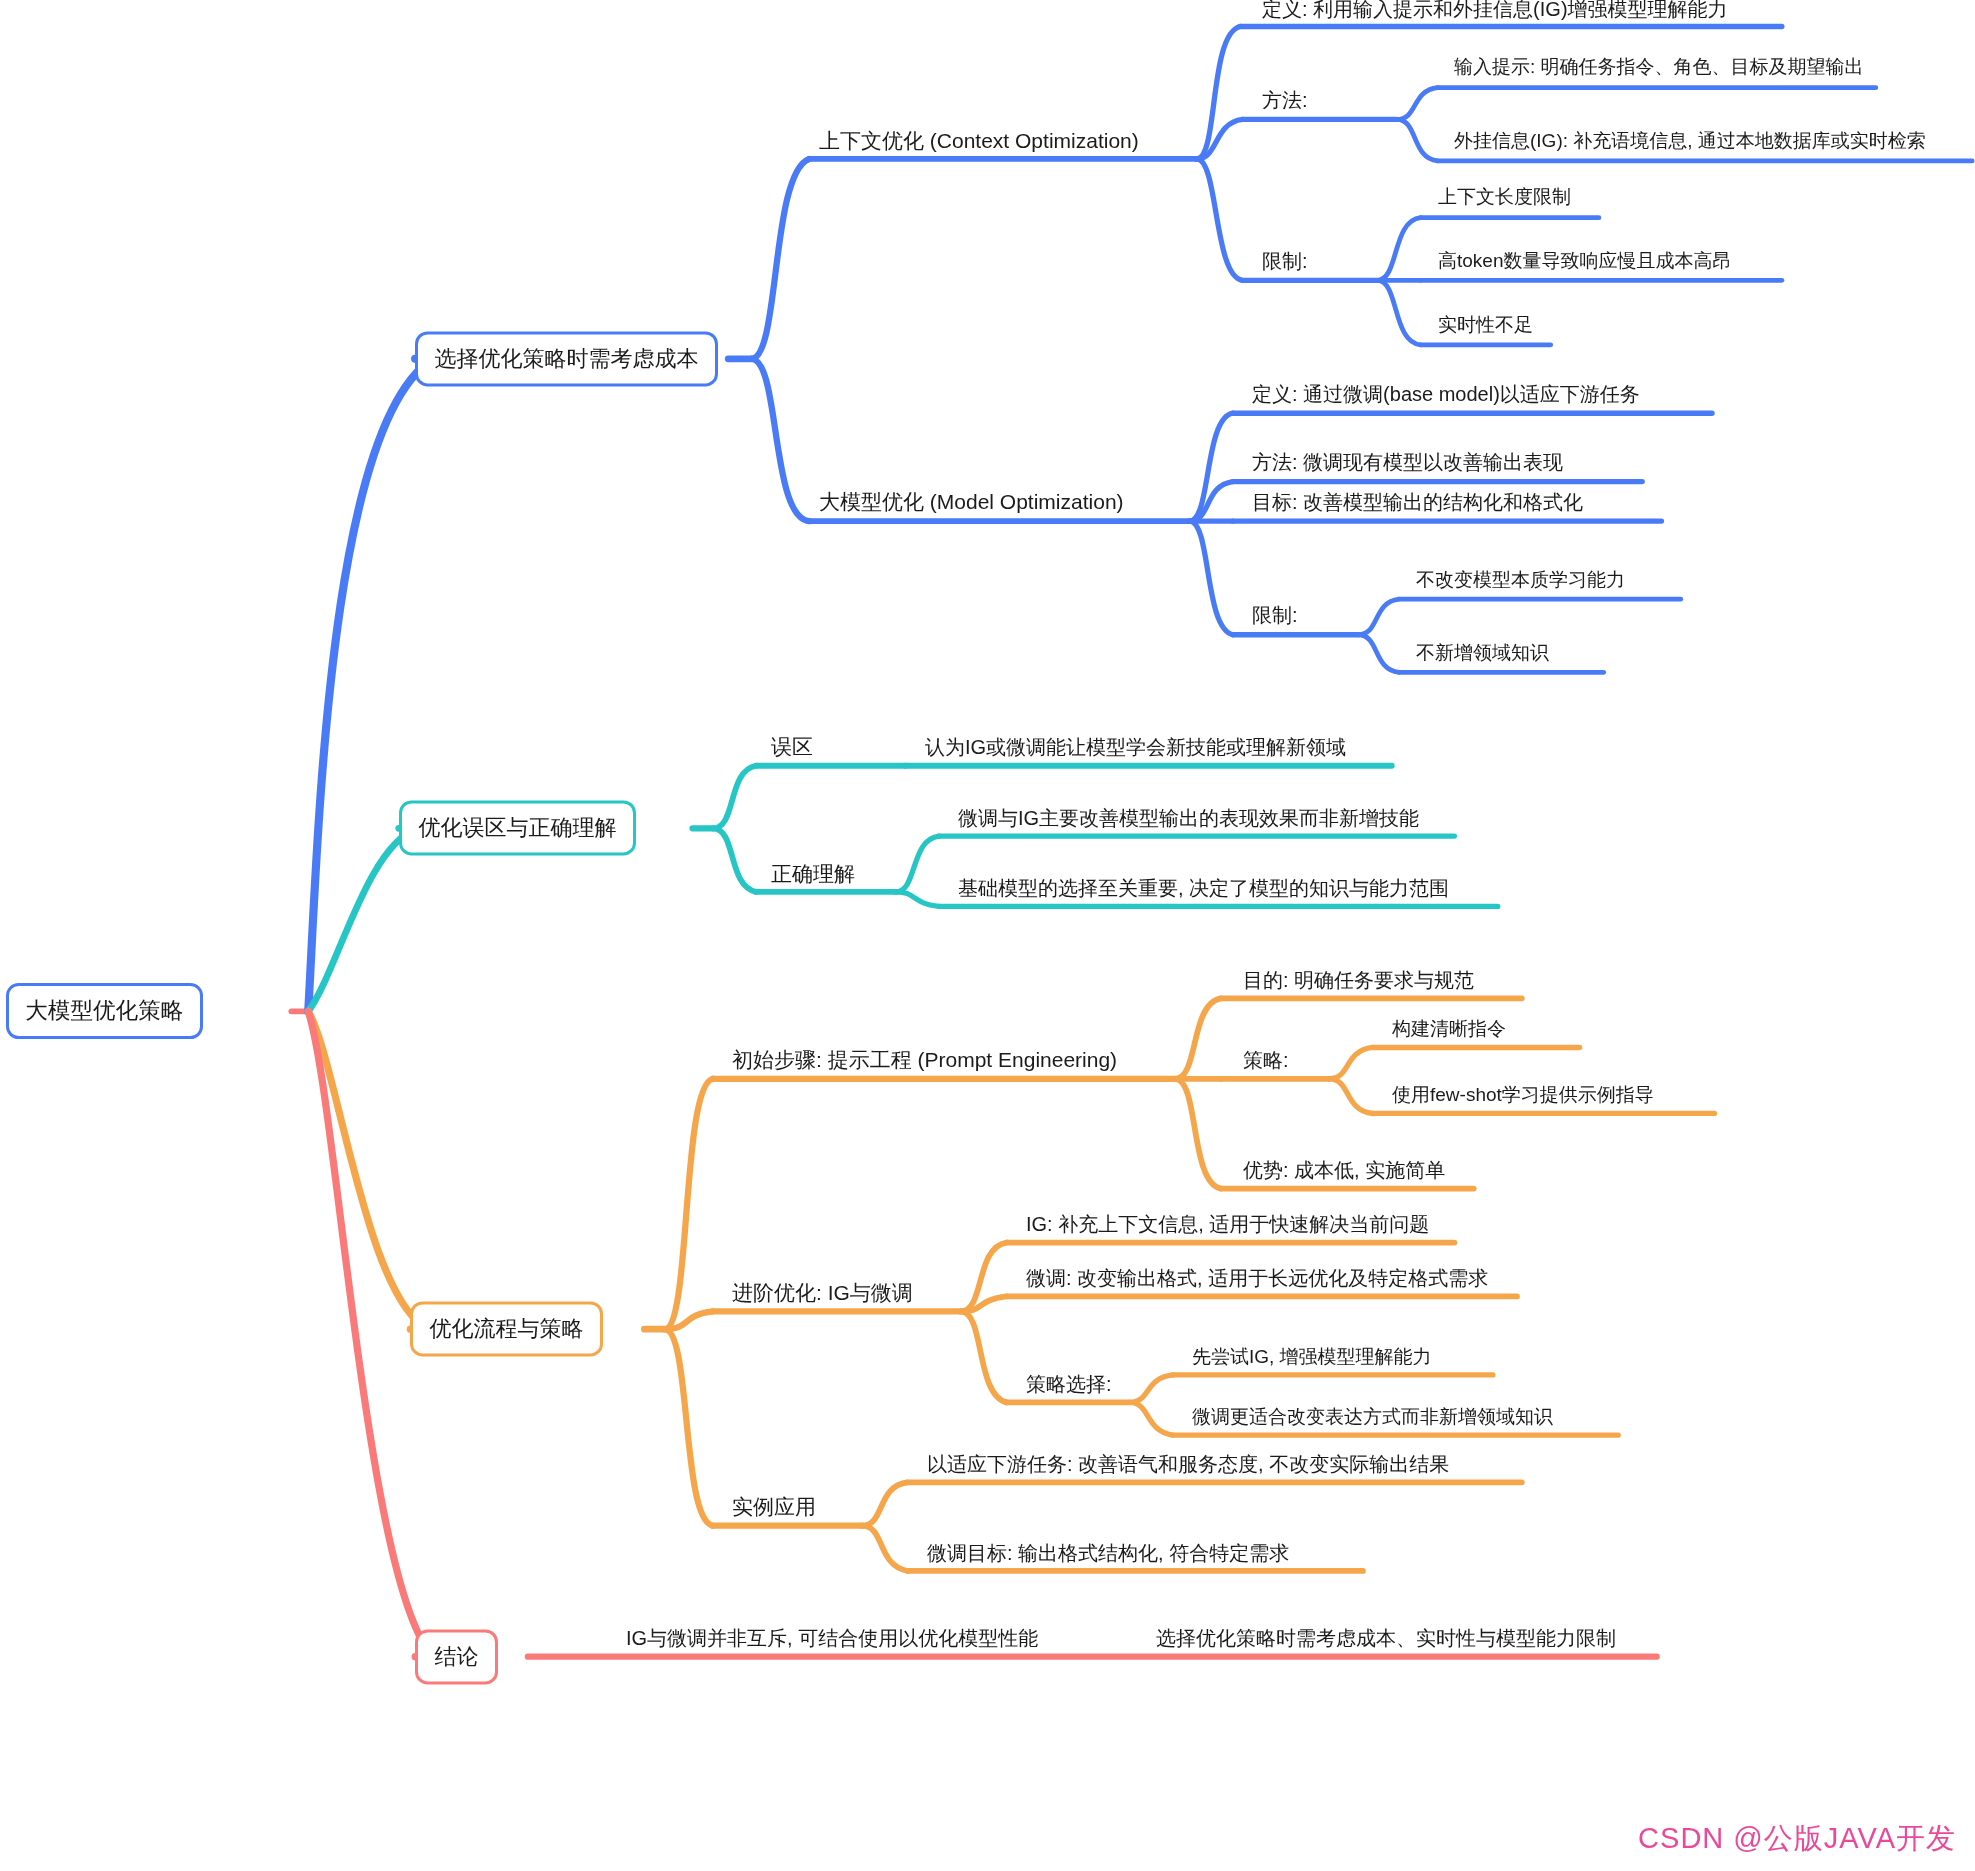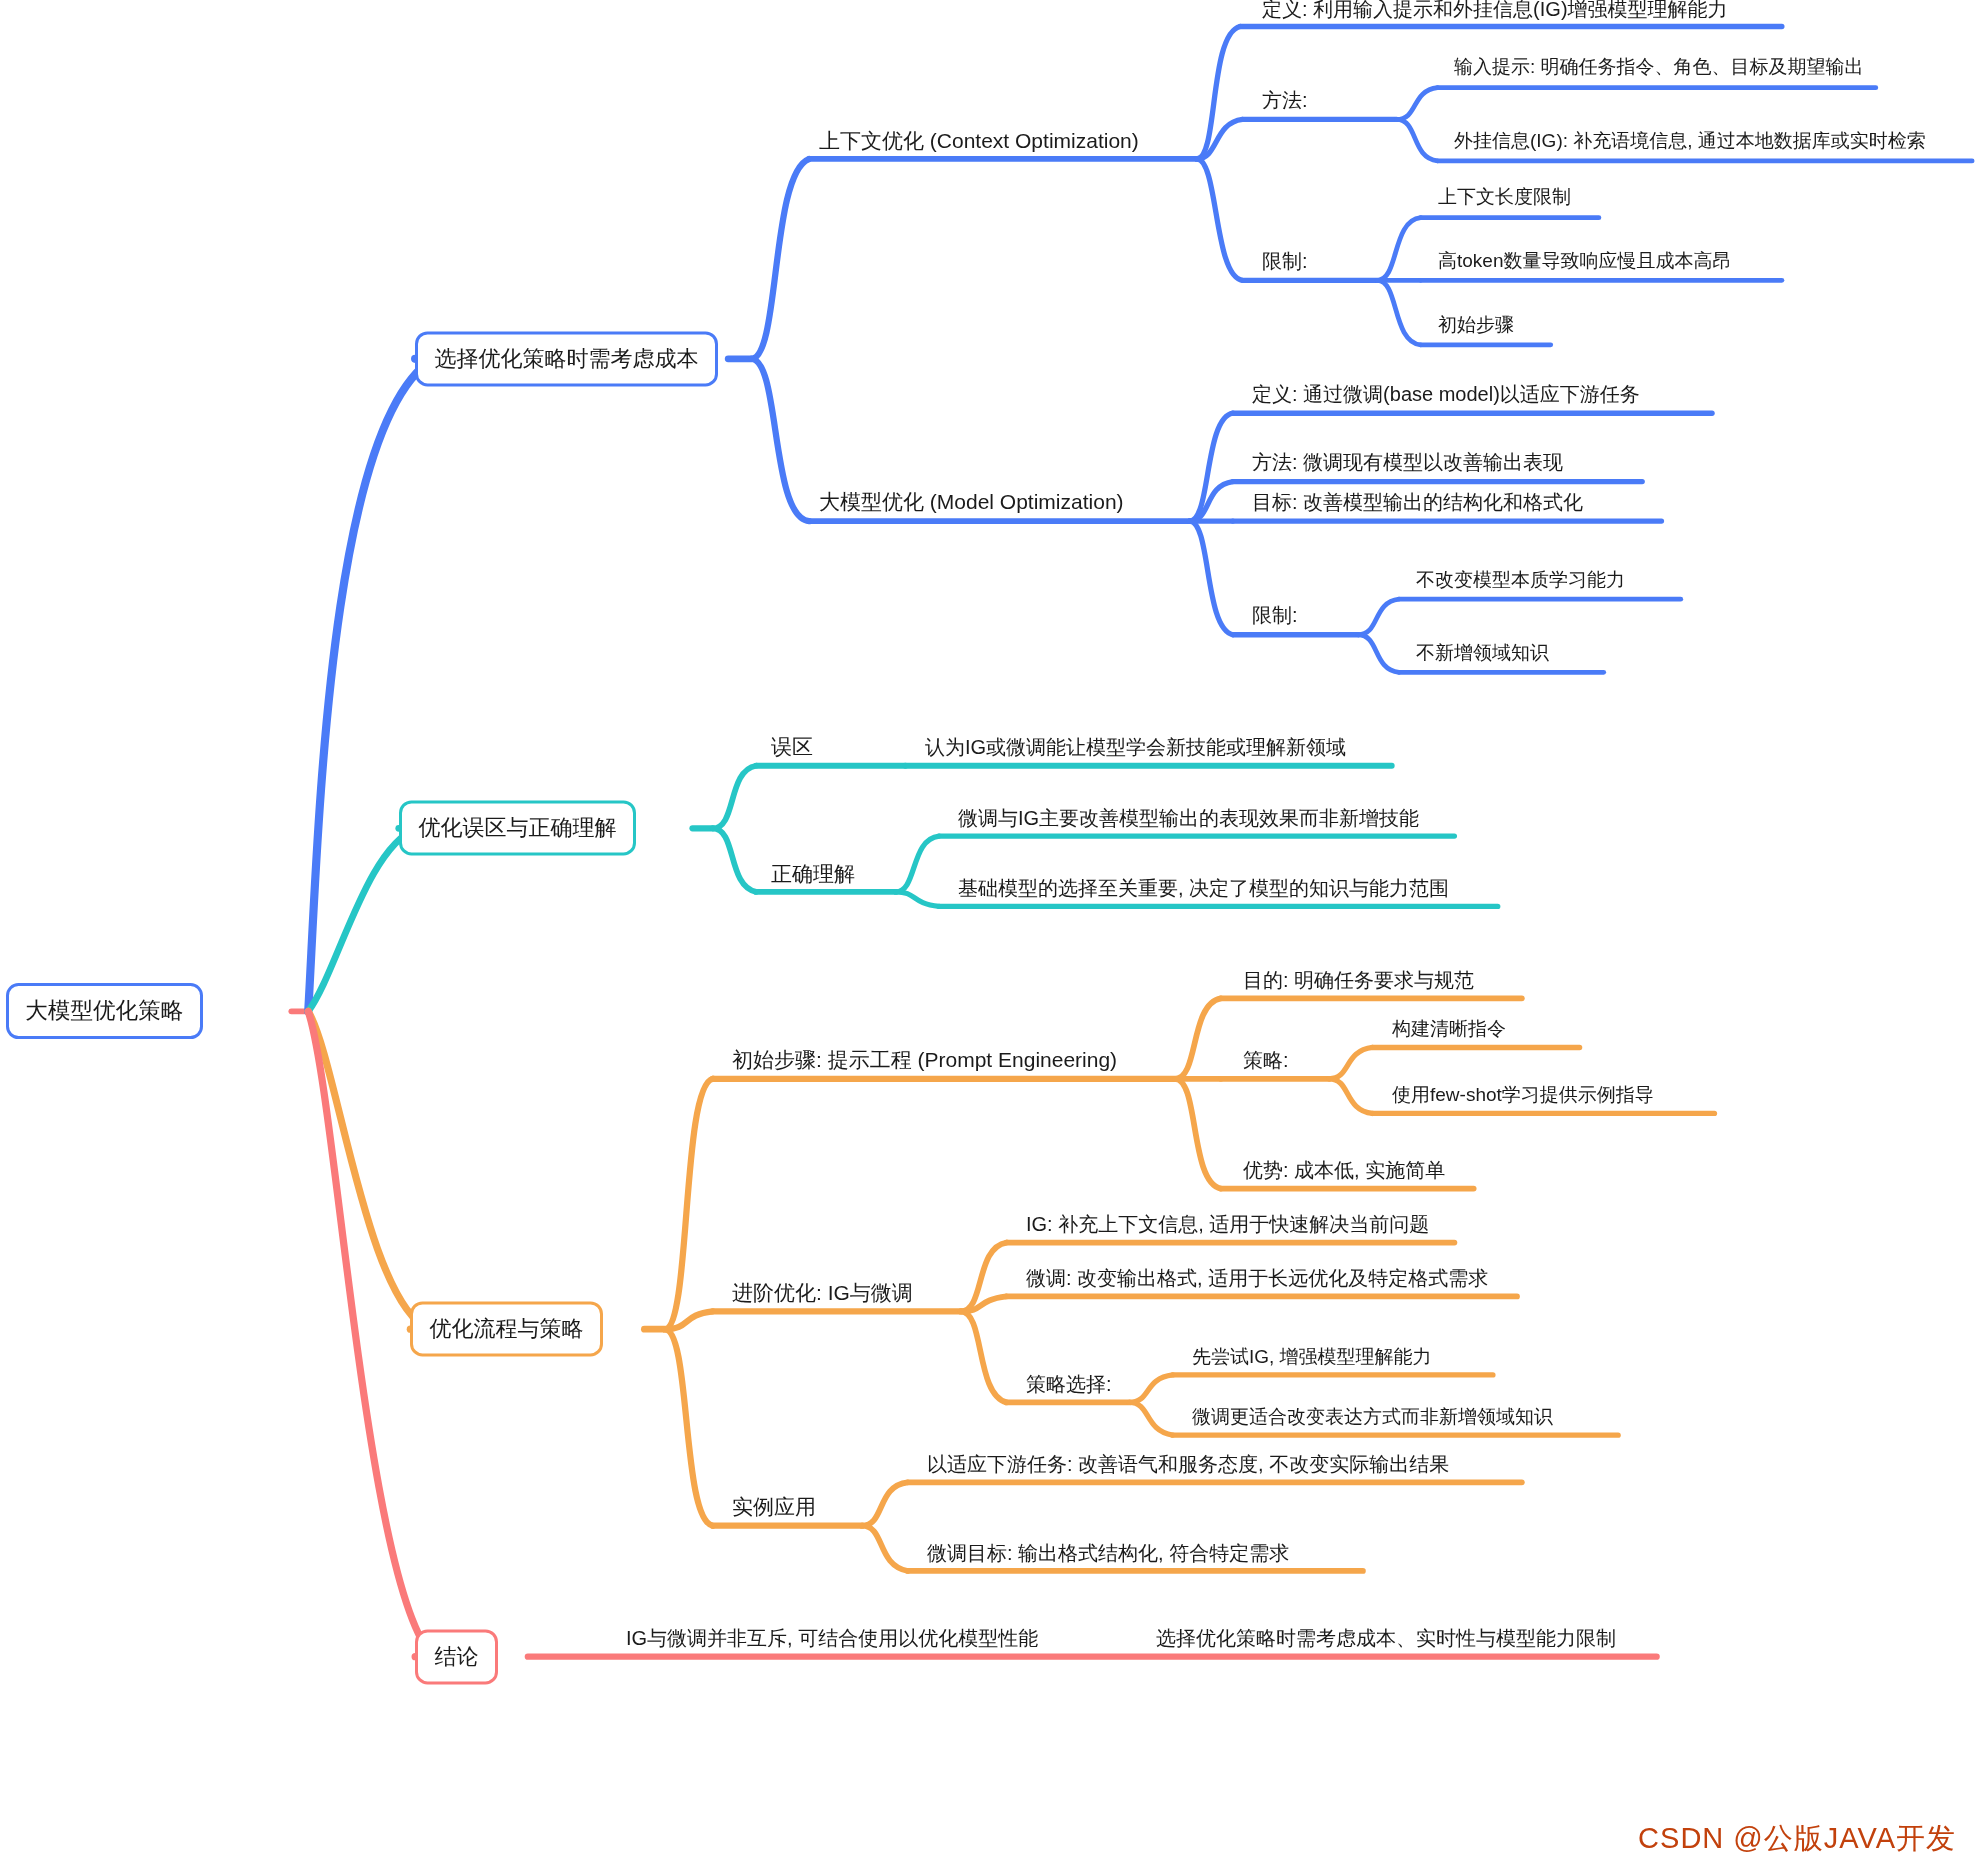--- a/index.html
+++ b/index.html
@@ -20,21 +20,21 @@
   .boxed.c-pink{border-color:#fa7a7a;}
 
   
   .txt{font-size:20px;line-height:1.15;}
   .txt.l2{font-size:21px;}
   .txt.l3{font-size:20px;}
   .txt.l4{font-size:19px;}
 
   .wm{
     position:absolute;right:19px;bottom:13.5px;
-    font-size:29px;color:#c2410c;letter-spacing:1px;
+    font-size:29px;color:#ec4899;letter-spacing:1px;
     user-select:none;white-space:nowrap;
   }
 </style>
 </head>
 <body>
 
 <div id="stage">
 
   <svg id="wires" viewBox="0 0 4101 3887">
     <g fill="none" stroke-linecap="round">
@@ -163,21 +163,21 @@
 
   <div class="node txt l3" style="left:1262px;top:8.7px;">定义: 利用输入提示和外挂信息(IG)增强模型理解能力</div>
 
   <div class="node txt l3" style="left:1262px;top:100px;">方法:</div>
   <div class="node txt l4" style="left:1454px;top:67px;">输入提示: 明确任务指令、角色、目标及期望输出</div>
   <div class="node txt l4" style="left:1454px;top:141px;">外挂信息(IG): 补充语境信息, 通过本地数据库或实时检索</div>
 
   <div class="node txt l3" style="left:1262px;top:261px;">限制:</div>
   <div class="node txt l4" style="left:1438px;top:197px;">上下文长度限制</div>
   <div class="node txt l4" style="left:1438px;top:261px;">高token数量导致响应慢且成本高昂</div>
-  <div class="node txt l4" style="left:1438px;top:325px;">初始步骤</div>
+  <div class="node txt l4" style="left:1438px;top:325px;">实时性不足</div>
 
   <div class="node txt l2" style="left:819px;top:502px;">大模型优化 (Model Optimization)</div>
 
   <div class="node txt l3" style="left:1252px;top:394px;">定义: 通过微调(base model)以适应下游任务</div>
   <div class="node txt l3" style="left:1252px;top:462px;">方法: 微调现有模型以改善输出表现</div>
   <div class="node txt l3" style="left:1252px;top:502px;">目标: 改善模型输出的结构化和格式化</div>
 
   <div class="node txt l3" style="left:1252px;top:615px;">限制:</div>
   <div class="node txt l4" style="left:1416px;top:580px;">不改变模型本质学习能力</div>
   <div class="node txt l4" style="left:1416px;top:653px;">不新增领域知识</div>

